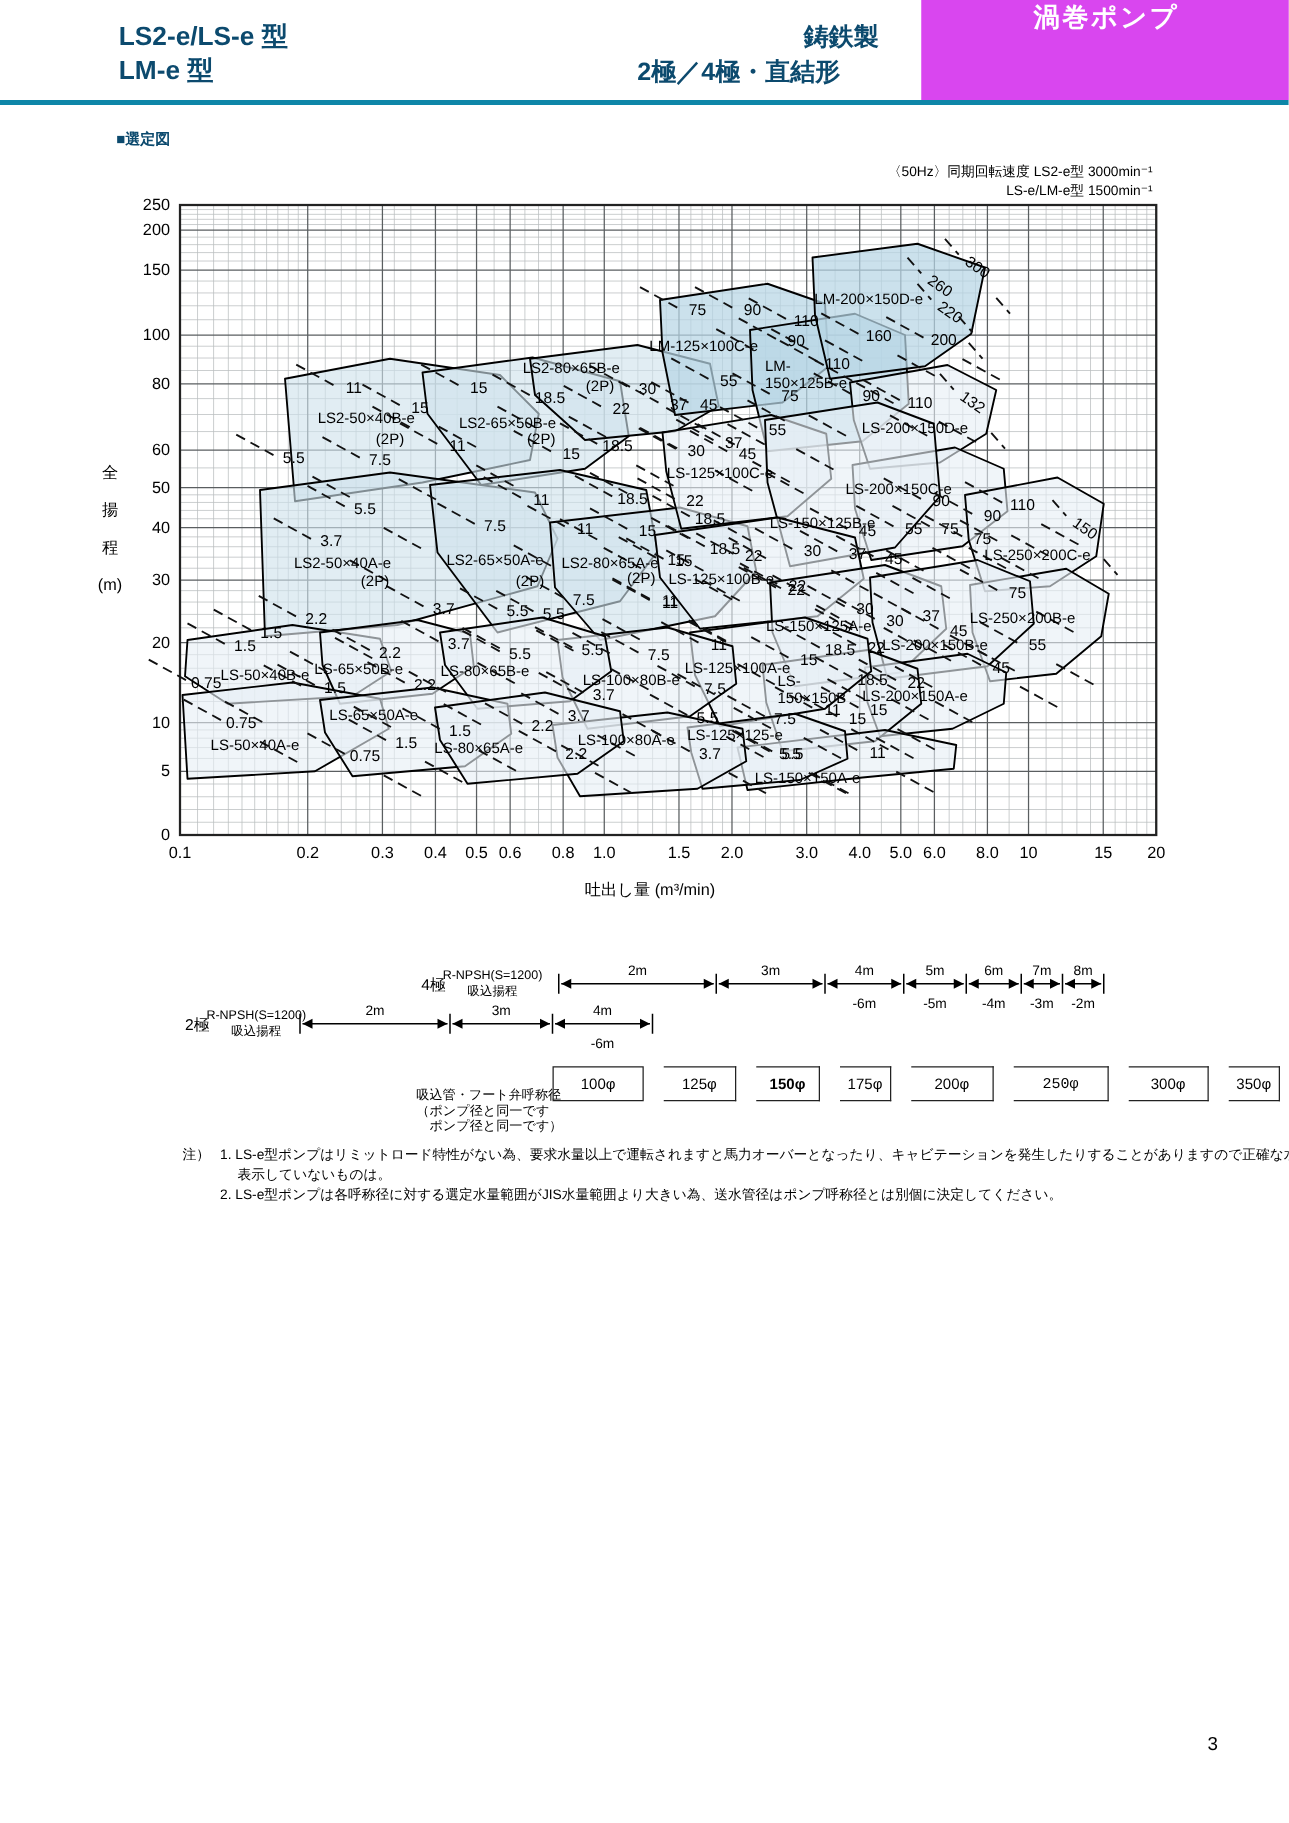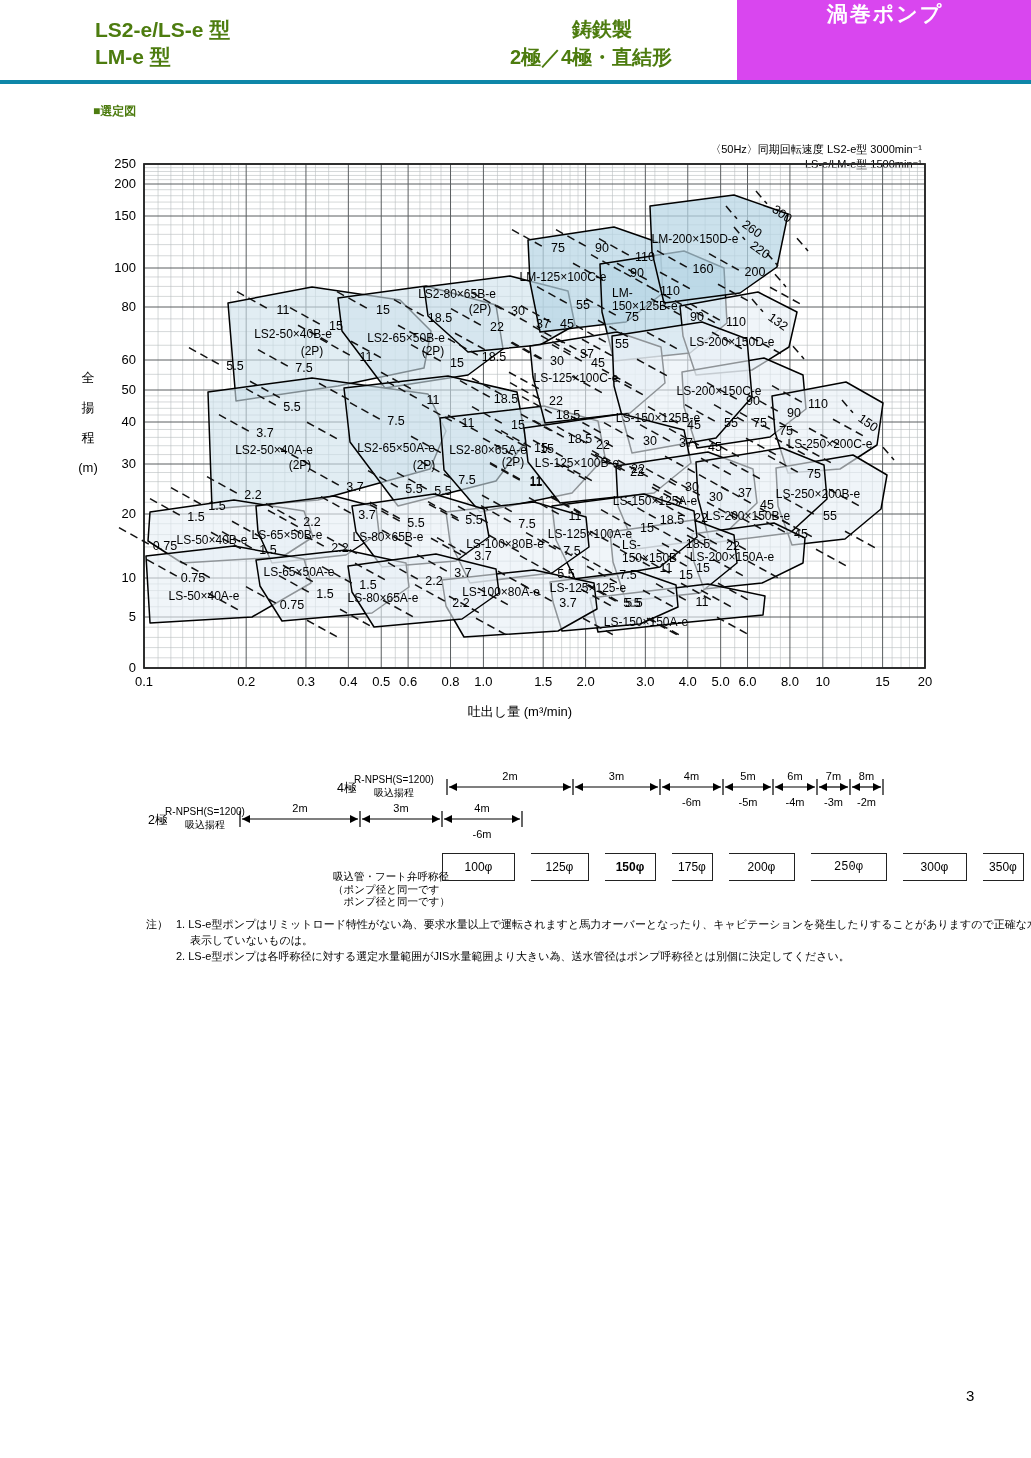--- a/index.html
+++ b/index.html
@@ -1,19 +1,19 @@
 <!DOCTYPE html>
 <html><head>
 <meta charset="utf-8">
 <style>
   html,body{margin:0;padding:0;}
   body{width:1031px;height:1458px;position:relative;background:#ffffff;
        font-family:"Liberation Sans","DejaVu Sans",sans-serif;color:#000;}
   .abs{position:absolute;}
-  .teal{color:#4d7c0f;}
+  .teal{color:#0c4a6e;}
   .hdr-title{font-size:21px;font-weight:bold;line-height:27px;}
   .hdr-center{font-size:20px;font-weight:bold;}
   .hdr-box{left:737px;top:0;width:296px;height:80px;background:#d946ef;
            display:flex;justify-content:center;}
   .hdr-box span{color:#fff;font-size:21px;font-weight:bold;letter-spacing:2px;}
   .hdr-rule{left:0;top:80px;width:1031px;height:4px;background:#0e86a8;}
   .section-title{font-size:12px;font-weight:bold;}
   .chart-note{font-size:11px;text-align:right;line-height:15px;}
   svg text{font-family:"Liberation Sans","DejaVu Sans",sans-serif;}
   .gmin{stroke:#b9bdbf;stroke-width:0.6;}
@@ -40,30 +40,30 @@
   .note-line{font-size:11px;line-height:15px;white-space:nowrap;}
   .pagenum{font-size:15px;}
 </style>
 </head>
 <body>
 
 <div class="abs hdr-title teal" style="left:95px;top:16px;">
   <div>LS2-e/LS-e 型</div>
   <div>LM-e 型</div>
 </div>
-<div class="abs hdr-center teal" style="left:572px;top:16px;width:175px;text-align:left;">鋳鉄製</div>
+<div class="abs hdr-center teal" style="left:528px;top:16px;width:175px;text-align:right;">鋳鉄製</div>
 <div class="abs hdr-center teal" style="left:456px;top:44px;width:270px;text-align:center;">2極／4極・直結形</div>
 <div class="abs hdr-box">
   <span>渦巻ポンプ</span>
 </div>
 <div class="abs hdr-rule"></div>
 
 <div class="abs section-title teal" style="left:93px;top:103px;">■選定図</div>
 
-<div class="abs chart-note" style="left:560px;top:131px;width:362px;margin-top:11px;">
+<div class="abs chart-note" style="left:560px;top:131px;width:362px;">
   <div>〈50Hz〉同期回転速度 LS2-e型 3000min⁻¹</div>
   <div>LS-e/LM-e型 1500min⁻¹</div>
 </div>
 
 <div class="abs" style="left:70px;top:150px;">
   <svg id="chart" width="892" height="586" viewBox="70 150 892 586">
       <line x1="158.04922455139285" y1="164" x2="158.04922455139285" y2="668" class="gmin"></line>
       <line x1="170.8751616796505" y1="164" x2="170.8751616796505" y2="668" class="gmin"></line>
       <line x1="182.67388009688278" y1="164" x2="182.67388009688278" y2="668" class="gmin"></line>
       <line x1="193.5977871126238" y1="164" x2="193.5977871126238" y2="668" class="gmin"></line>

